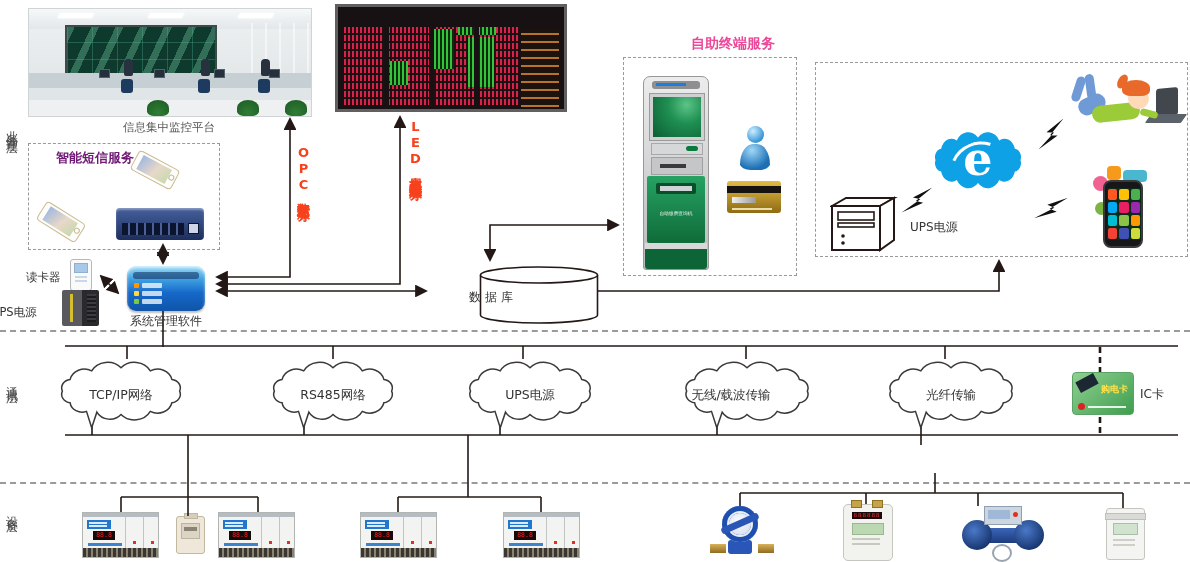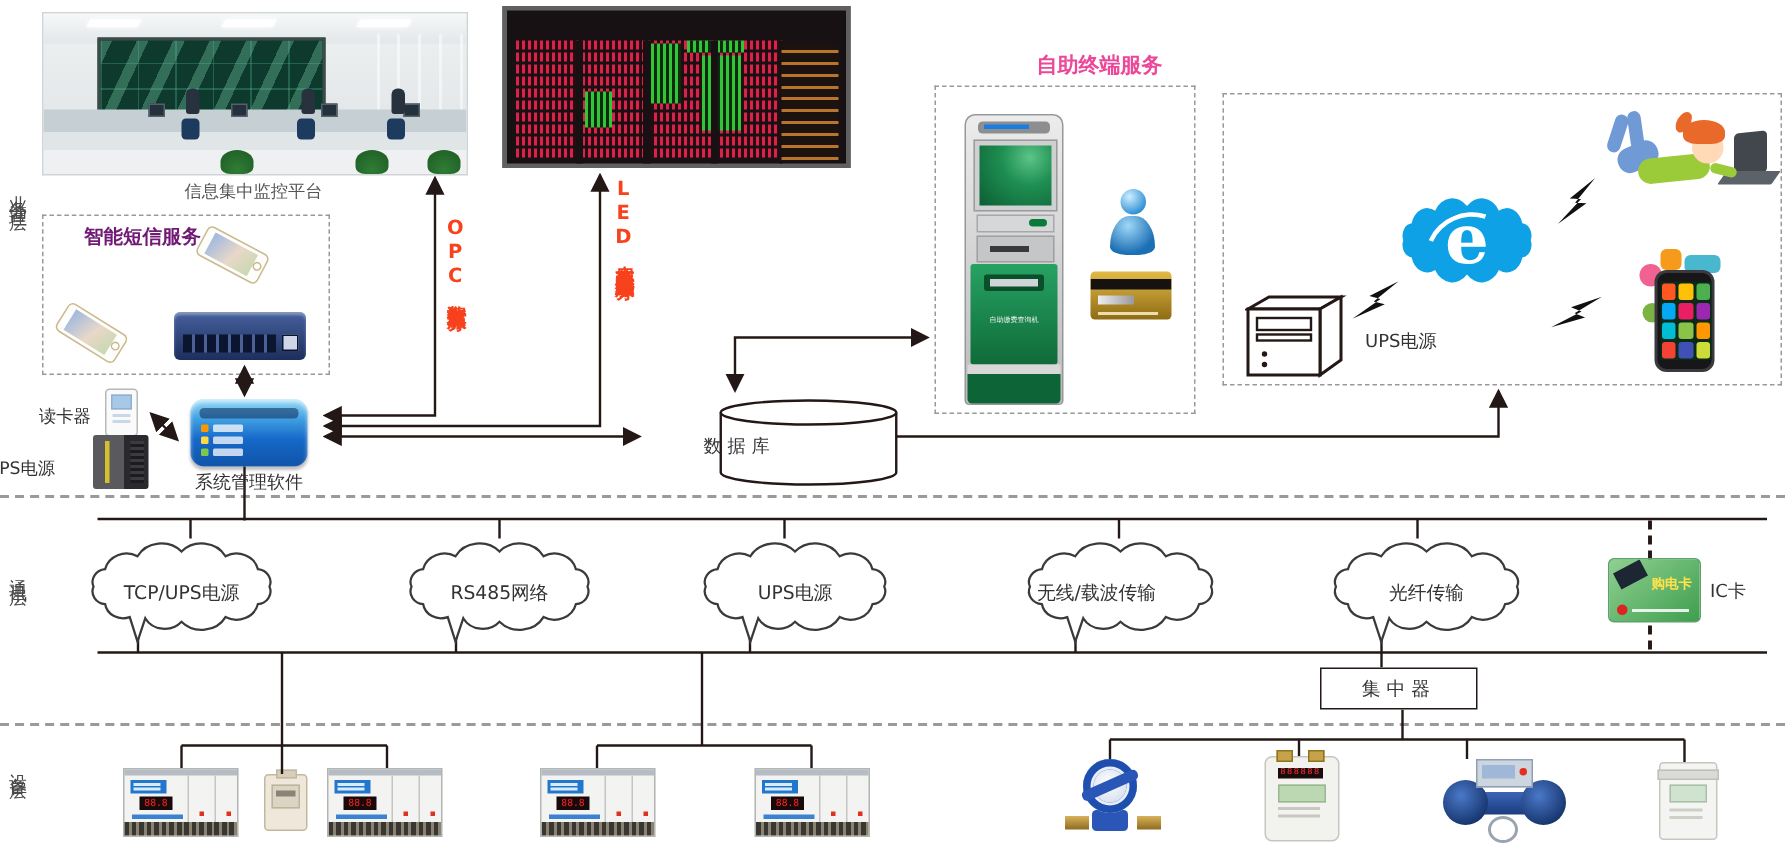--- a/index.html
+++ b/index.html
@@ -455,21 +455,21 @@
       <path d="M978 493 V506"></path>
         <path d="M1123 493 V508"></path>
     </g>
   </svg>
 
   <svg class="cloud" style="left:52px;top:356px" width="138" height="78" viewBox="0 0 160 100" preserveAspectRatio="none">
     <path d="M12 45 A11 11 0 0 1 21 30 A17 17 0 0 1 46 19 A21 21 0 0 1 80 15 A21 21 0 0 1 114 19
              A17 17 0 0 1 139 30 A11 11 0 0 1 148 45 A11 11 0 0 1 139 60 A17 17 0 0 1 114 71
              A21 21 0 0 1 80 75 A17 17 0 0 1 52 72 L46 92 L40 71 A14 14 0 0 1 21 60 A11 11 0 0 1 12 45 Z" fill="#fff" stroke="#3a3a3a" stroke-width="1.5" vector-effect="non-scaling-stroke"></path>
   </svg>
-  <div class="cloudlbl" style="left:52px;top:387px;width:138px">TCP/UPS电源</div>
+  <div class="cloudlbl" style="left:52px;top:387px;width:138px">TCP/IP网络</div>
 
   <svg class="cloud" style="left:264px;top:356px" width="138" height="78" viewBox="0 0 160 100" preserveAspectRatio="none">
     <path d="M12 45 A11 11 0 0 1 21 30 A17 17 0 0 1 46 19 A21 21 0 0 1 80 15 A21 21 0 0 1 114 19
              A17 17 0 0 1 139 30 A11 11 0 0 1 148 45 A11 11 0 0 1 139 60 A17 17 0 0 1 114 71
              A21 21 0 0 1 80 75 A17 17 0 0 1 52 72 L46 92 L40 71 A14 14 0 0 1 21 60 A11 11 0 0 1 12 45 Z" fill="#fff" stroke="#3a3a3a" stroke-width="1.5" vector-effect="non-scaling-stroke"></path>
   </svg>
   <div class="cloudlbl" style="left:264px;top:387px;width:138px">RS485网络</div>
 
   <svg class="cloud" style="left:460px;top:356px" width="140" height="78" viewBox="0 0 160 100" preserveAspectRatio="none">
     <path d="M12 45 A11 11 0 0 1 21 30 A17 17 0 0 1 46 19 A21 21 0 0 1 80 15 A21 21 0 0 1 114 19
@@ -493,23 +493,20 @@
   <div class="cloudlbl" style="left:880px;top:387px;width:142px">光纤传输</div>
 
   <div class="iccard">
     <div class="sat"></div>
     <div class="cardtxt">购电卡</div>
     <div class="logo"></div>
     <div class="minitxt"></div>
   </div>
   <div class="lbl" style="left:1140px;top:386px">IC卡</div>
 
-  <div class="conc">
-    <div class="t">集中器</div>
-  </div>
 
   <div class="cab" style="left:82px;top:512px">
     <div class="top"></div>
       <div class="blue">
         <i></i>
       </div>
       <div class="ledd">88.8</div>
     <div class="strip1"></div>
       <div class="strip2"></div>
       <div class="div1"></div>

